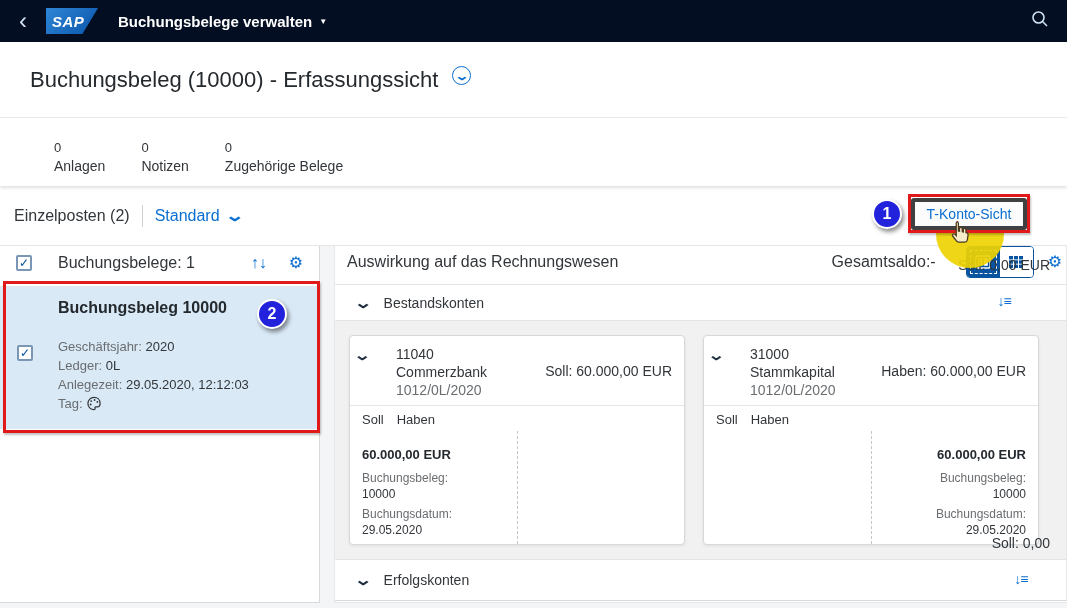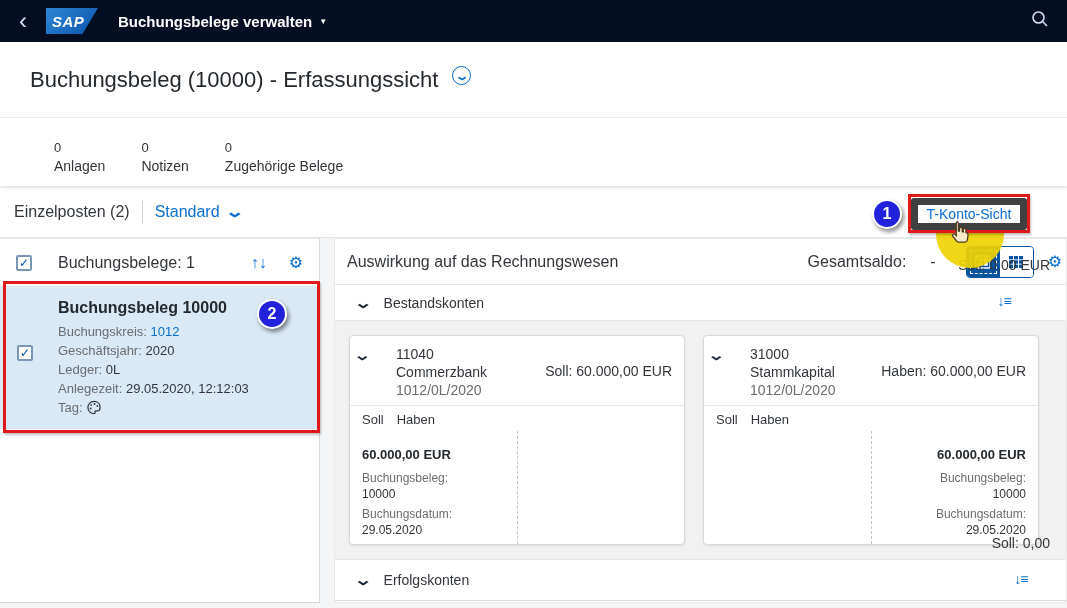--- a/index.html
+++ b/index.html
@@ -28,51 +28,51 @@
 
   
   .tabstrip{position:absolute; left:0; top:118px; width:1067px; height:68px; background:#fff; display:flex; gap:36px; padding-left:54px; box-shadow:0 2px 3px rgba(0,0,0,.12); z-index:2;}
   .tab{display:flex; flex-direction:column; justify-content:flex-end; padding-bottom:12px; position:relative; cursor:pointer;}
   .tab .count{font-size:13px; height:18px; color:var(--text);}
   .tab .lbl{font-size:14px; color:var(--text);}
   .tab.selected .lbl{color:var(--accent);}
   .tab.selected::after{content:""; position:absolute; left:0; right:0; bottom:4px; height:3px; background:var(--accent-dark);}
 
   
-  .toolbar{position:absolute; left:0; top:186px; width:1067px; height:52px; background:#fff; display:flex; align-items:center; padding:8px 14px; border-bottom:1px solid var(--border-light); z-index:1;}
+  .toolbar{position:absolute; left:0; top:186px; width:1067px; height:60px; background:#fff; display:flex; align-items:center; padding:8px 14px; border-bottom:1px solid var(--border-light); z-index:1;}
   .tb-title{font-size:16px; color:var(--text);}
   .tb-sep{width:1px; height:22px; background:#d0d0d0; margin:0 12px;}
   .tb-view{font-size:16px; color:var(--accent); cursor:pointer; display:flex; align-items:center; gap:8px;}
   .chev{display:inline-block; transform:scaleX(1.5); font-weight:bold;}
-  .tkonto-btn{position:absolute; left:911px; top:198px; width:116px; height:32px; background:#fcfcfc; border:7px solid #404040; border-radius:3px; color:var(--accent); font-size:14px; display:flex; align-items:center; justify-content:center; cursor:pointer; z-index:6;}
+  .tkonto-btn{position:absolute; left:911px; top:198px; width:116px; height:32px; background:#fcfcfc; border:4px solid #404040; border-radius:3px; color:var(--accent); font-size:14px; display:flex; align-items:center; justify-content:center; cursor:pointer; z-index:6;}
 
   
   .content{position:absolute; left:0; top:238px; width:1067px; height:370px; background:var(--page-bg);}
 
   
   .leftpanel{position:absolute; left:0; top:0; width:320px; height:365px; background:#fff; border-right:1px solid var(--border); border-bottom:1px solid var(--border); border-top:1px solid #e8e8e8;}
   .lp-header{height:48px; display:flex; align-items:center; padding:0 16px; border-bottom:1px solid var(--border-light);}
   .lp-title{font-size:16px; color:var(--text); margin-left:26px;}
   .lp-icons{margin-left:auto; display:flex; gap:22px; align-items:center;}
   .icon-blue{color:var(--accent); font-size:16px; cursor:pointer;}
   .checkbox{width:16px; height:16px; border:2px solid #7996b4; border-radius:2px; background:#fff; color:var(--accent-dark); font-size:12px; line-height:12px; display:flex; align-items:center; justify-content:center; cursor:pointer;}
   .lp-item{position:absolute; left:0; top:48px; width:319px; height:142px; background:var(--sel-bg); cursor:pointer;}
   .lp-item .checkbox{position:absolute; left:17px; top:58px;}
   .lp-item-text{position:absolute; left:58px; top:12px;}
-  .lp-item-title{font-size:16px; font-weight:600; color:#24292e; margin-bottom:5px;}
+  .lp-item-title{font-size:16px; font-weight:600; color:#24292e; margin-bottom:20px;}
   .lp-row{font-size:13px; line-height:19px; color:var(--label);}
   .lp-row .val{color:var(--text);}
   .lp-row .link{color:var(--accent); cursor:pointer;}
   .palette{vertical-align:-3px;}
 
   
   .rightpanel{position:absolute; left:334px; top:0; width:733px; height:365px; background:#fff; border:1px solid #e8e8e8; border-top:1px solid #e8e8e8;}
   .rp-header{height:46px; display:flex; align-items:center; padding:0 4px 0 12px; border-bottom:1px solid var(--border-light);}
   .rp-title{font-size:16px; color:var(--text);}
-  .rp-total{margin-left:auto; font-size:16px; color:var(--text); display:flex; gap:24px; margin-right:30px;}
+  .rp-total{margin-left:auto; font-size:16px; color:var(--text); display:flex; gap:0; margin-right:30px;}
   .segmented{display:flex; border:1px solid var(--accent-dark); border-radius:4px; overflow:hidden; margin-right:14px;}
   .seg{width:33px; height:30px; display:flex; align-items:center; justify-content:center; background:#fff; cursor:pointer;}
   .seg.selected{background:var(--accent-dark); outline:1px dashed #fff; outline-offset:-4px;}
   .section-row{height:36px; display:flex; align-items:center; padding:0 16px 0 22px; border-bottom:1px solid var(--border-light); background:#fff;}
   .section-row.bottom{height:42px; border-top:1px solid var(--border-light); border-bottom:1px solid var(--border);}
   .sec-chev{font-size:15px; color:#1d2d3e; margin-right:14px; cursor:pointer;}
   .sec-name{font-size:14px; color:var(--text);}
   .sec-right{margin-left:auto; display:flex; align-items:center; gap:20px;flex-direction:column;}
   .sec-balance{font-size:14px; color:var(--text);}
   .mini-icon{color:var(--accent); font-size:14px; cursor:pointer; letter-spacing:-1px;}
@@ -164,24 +164,20 @@
         <span class="lp-title">Buchungsbelege: 1</span>
         <span class="lp-icons">
           <span class="icon-blue">↑↓</span>
           <span class="icon-blue">⚙</span>
         </span>
       </div>
       <div class="lp-item">
         <span class="checkbox">✓</span>
         <div class="lp-item-text">
           <div class="lp-item-title">Buchungsbeleg 10000</div>
-          <div class="lp-row">
-            <span>Buchungskreis:</span>
-            <span class="link">1012</span>
-          </div>
           <div class="lp-row">
             <span>Geschäftsjahr:</span>
             <span class="val">2020</span>
           </div>
           <div class="lp-row">
             <span>Ledger:</span>
             <span class="val">0L</span>
           </div>
           <div class="lp-row">
             <span>Anlegezeit:</span>

